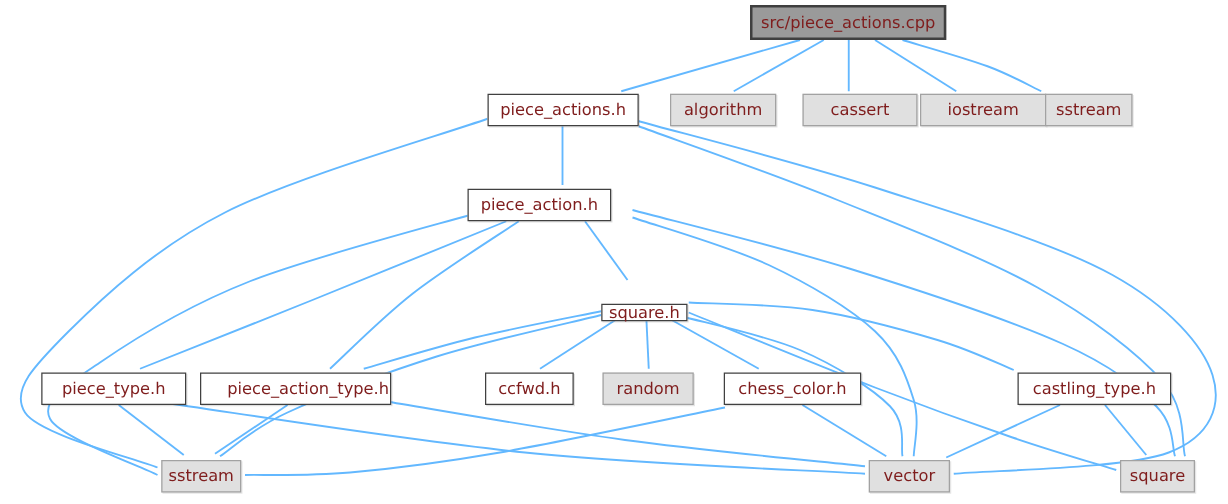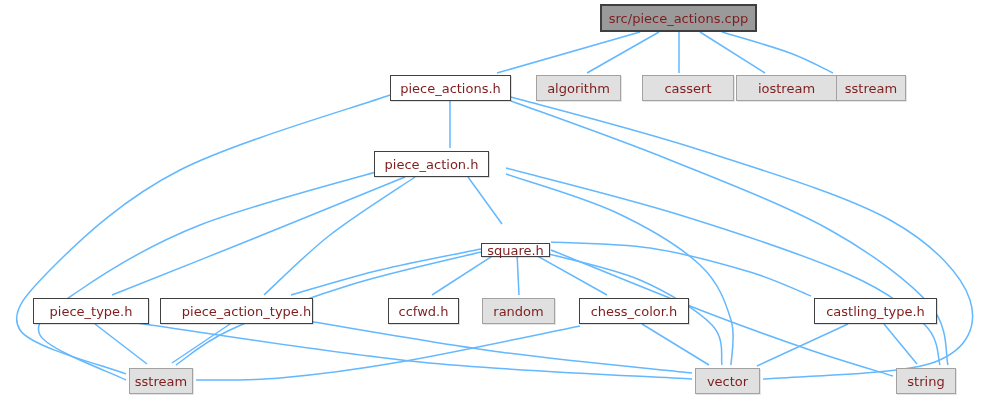--- a/index.html
+++ b/index.html
@@ -68,15 +68,15 @@
       <div class="node header" style="left: 374px; top: 151px; width: 115px; height: 26px;">piece_action.h</div>
       <div class="node header" style="left: 481px; top: 243px; width: 69px; height: 14px;">square.h</div>
       <div class="node header" style="left: 33px; top: 298px; width: 116px; height: 26px;">piece_type.h</div>
       <div class="node header" style="left: 160px; top: 298px; width: 153px; height: 26px; padding-left: 24px;">piece_action_type.h</div>
       <div class="node header" style="left: 388px; top: 298px; width: 71px; height: 26px;">ccfwd.h</div>
       <div class="node system" style="left: 482px; top: 298px; width: 73px; height: 26px;">random</div>
       <div class="node header" style="left: 579px; top: 298px; width: 110px; height: 26px;">chess_color.h</div>
       <div class="node header" style="left: 814px; top: 298px; width: 123px; height: 26px;">castling_type.h</div>
       <div class="node system" style="left: 129px; top: 368px; width: 64px; height: 26px;">sstream</div>
       <div class="node system" style="left: 695px; top: 368px; width: 65px; height: 26px;">vector</div>
-      <div class="node system" style="left: 896px; top: 368px; width: 60px; height: 26px;">string</div>
+      <div class="node system" style="left: 896px; top: 368px; width: 60px; height: 26px;">square</div>
     </div>
 </div>
 
 </body></html>

